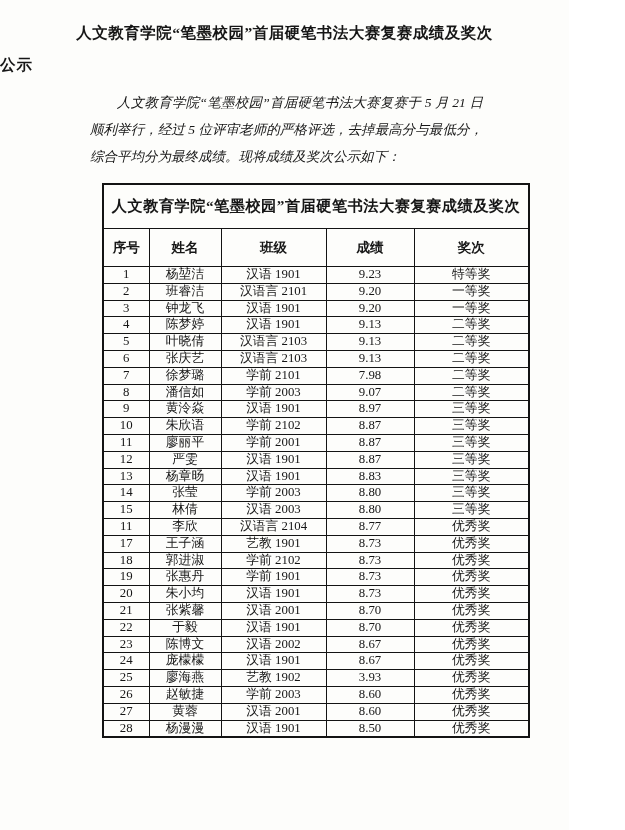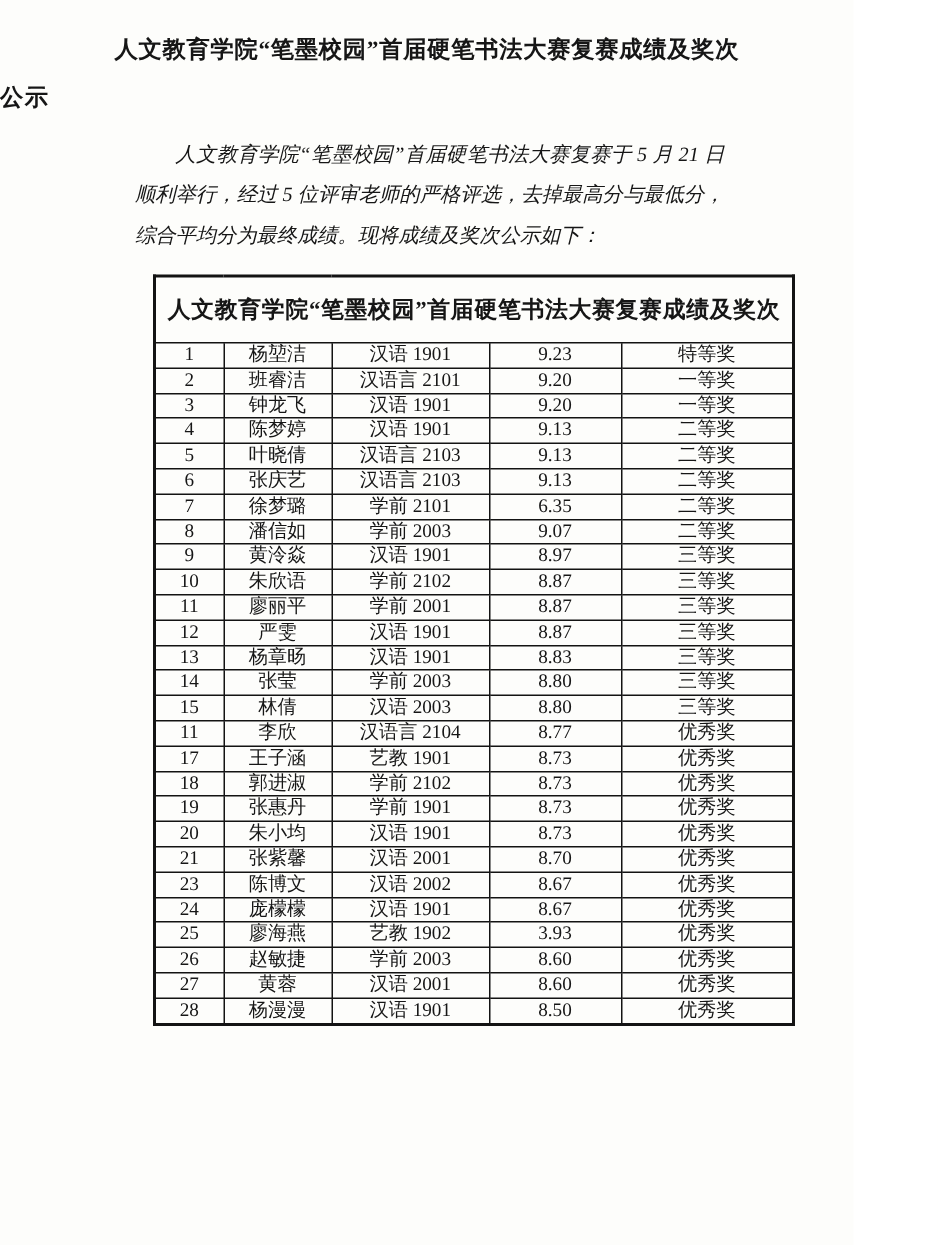--- a/index.html
+++ b/index.html
@@ -96,20 +96,27 @@
       <col class="c-idx">
       <col class="c-name">
       <col class="c-class">
       <col class="c-score">
       <col class="c-award">
     </colgroup>
     <thead>
       <tr>
         <th class="t-title" colspan="5">人文教育学院“笔墨校园”首届硬笔书法大赛复赛成绩及奖次</th>
       </tr>
+      <tr class="hdr" id="header-row">
+          <th>序号</th>
+          <th>姓名</th>
+          <th>班级</th>
+          <th>成绩</th>
+          <th>奖次</th>
+        </tr>
     </thead>
     <tbody id="table-body">
         <tr>
           <td>1</td>
           <td>杨堃洁</td>
           <td>汉语 1901</td>
           <td>9.23</td>
           <td>特等奖</td>
         </tr>
         <tr>
@@ -144,21 +151,21 @@
           <td>6</td>
           <td>张庆艺</td>
           <td>汉语言 2103</td>
           <td>9.13</td>
           <td>二等奖</td>
         </tr>
         <tr>
           <td>7</td>
           <td>徐梦璐</td>
           <td>学前 2101</td>
-          <td>6.35</td>
+          <td>7.98</td>
           <td>二等奖</td>
         </tr>
         <tr>
           <td>8</td>
           <td>潘信如</td>
           <td>学前 2003</td>
           <td>9.07</td>
           <td>二等奖</td>
         </tr>
         <tr>
@@ -246,20 +253,27 @@
           <td>优秀奖</td>
         </tr>
         <tr>
           <td>21</td>
           <td>张紫馨</td>
           <td>汉语 2001</td>
           <td>8.70</td>
           <td>优秀奖</td>
         </tr>
         <tr>
+          <td>22</td>
+          <td>于毅</td>
+          <td>汉语 1901</td>
+          <td>8.70</td>
+          <td>优秀奖</td>
+        </tr>
+        <tr>
           <td>23</td>
           <td>陈博文</td>
           <td>汉语 2002</td>
           <td>8.67</td>
           <td>优秀奖</td>
         </tr>
         <tr>
           <td>24</td>
           <td>庞檬檬</td>
           <td>汉语 1901</td>

